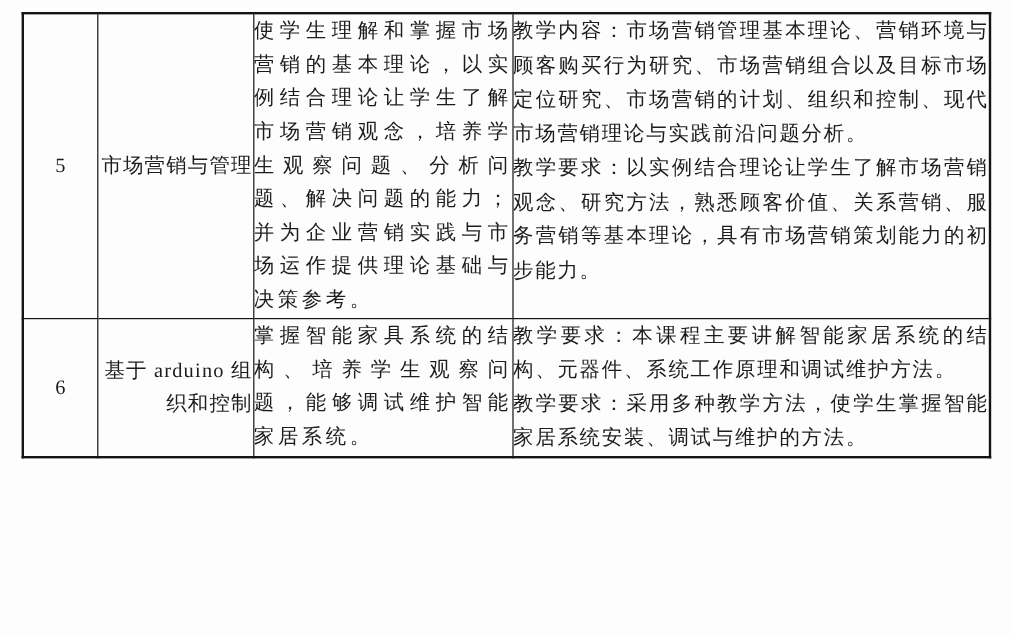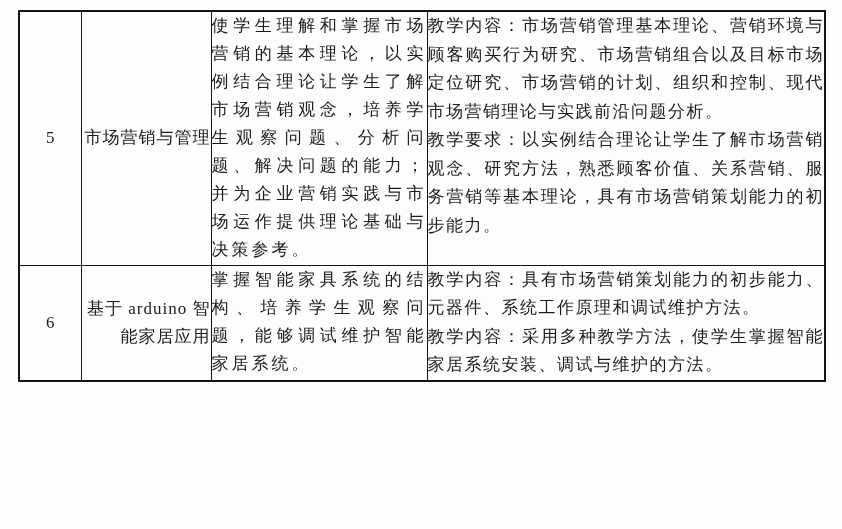--- a/index.html
+++ b/index.html
@@ -100,25 +100,25 @@
           <p>教学内容：市场营销管理基本理论、营销环境与顾客购买行为研究、市场营销组合以及目标市场定位研究、市场营销的计划、组织和控制、现代市场营销理论与实践前沿问题分析。</p>
           <p>教学要求：以实例结合理论让学生了解市场营销观念、研究方法，熟悉顾客价值、关系营销、服务营销等基本理论，具有市场营销策划能力的初步能力。</p>
         </td>
       </tr>
 
       <tr class="r2">
         <td class="num">
           <span>6</span>
         </td>
         <td class="course">
-          <span>基于 arduino 智能家居应用</span>
+          <span>基于 arduino 组织和控制</span>
         </td>
         <td class="obj">
           <p>掌握智能家具系统的结构、培养学生观察问题，能够调试维护智能家居系统。</p>
         </td>
         <td class="cont">
-          <p>教学内容：具有市场营销策划能力的初步能力、元器件、系统工作原理和调试维护方法。</p>
-          <p>教学内容：采用多种教学方法，使学生掌握智能家居系统安装、调试与维护的方法。</p>
+          <p>教学要求：本课程主要讲解智能家居系统的结构、元器件、系统工作原理和调试维护方法。</p>
+          <p>教学要求：采用多种教学方法，使学生掌握智能家居系统安装、调试与维护的方法。</p>
         </td>
       </tr>
     </tbody>
   </table>
 </div>
 
 </body></html>

